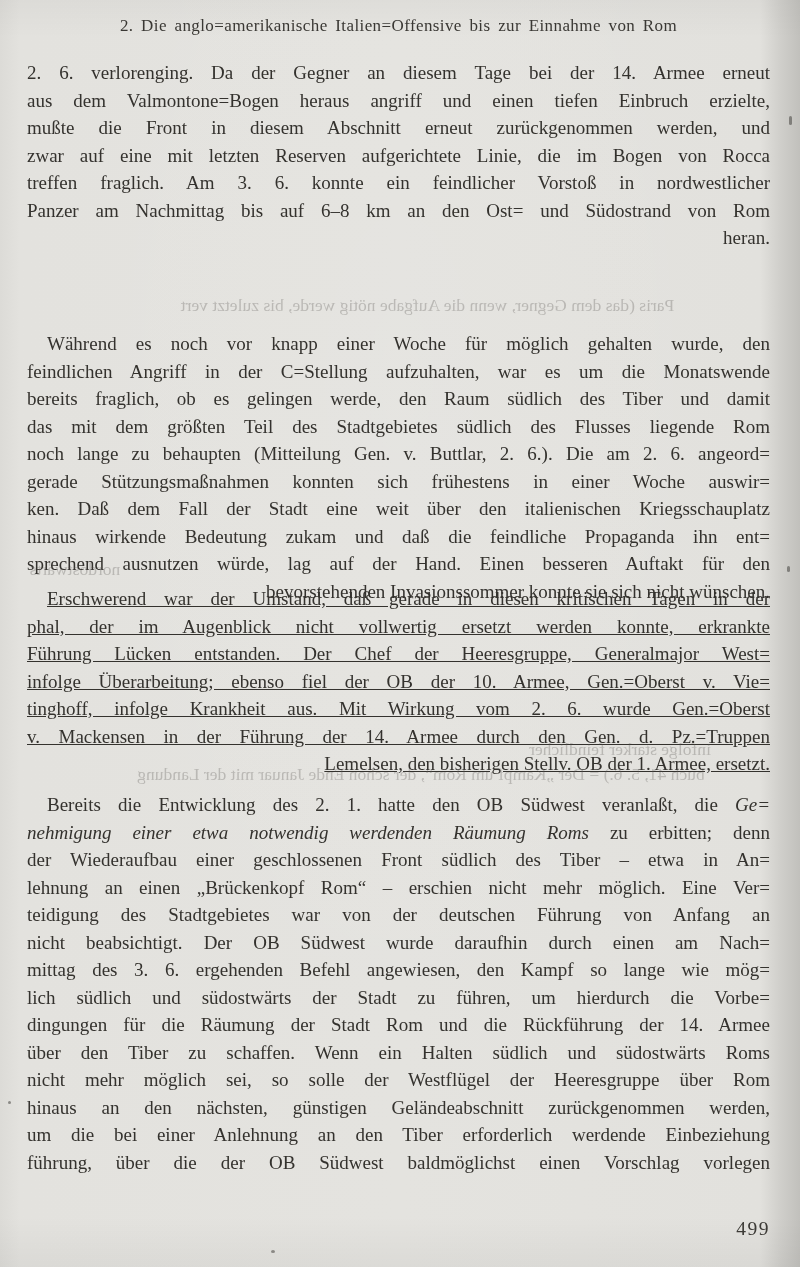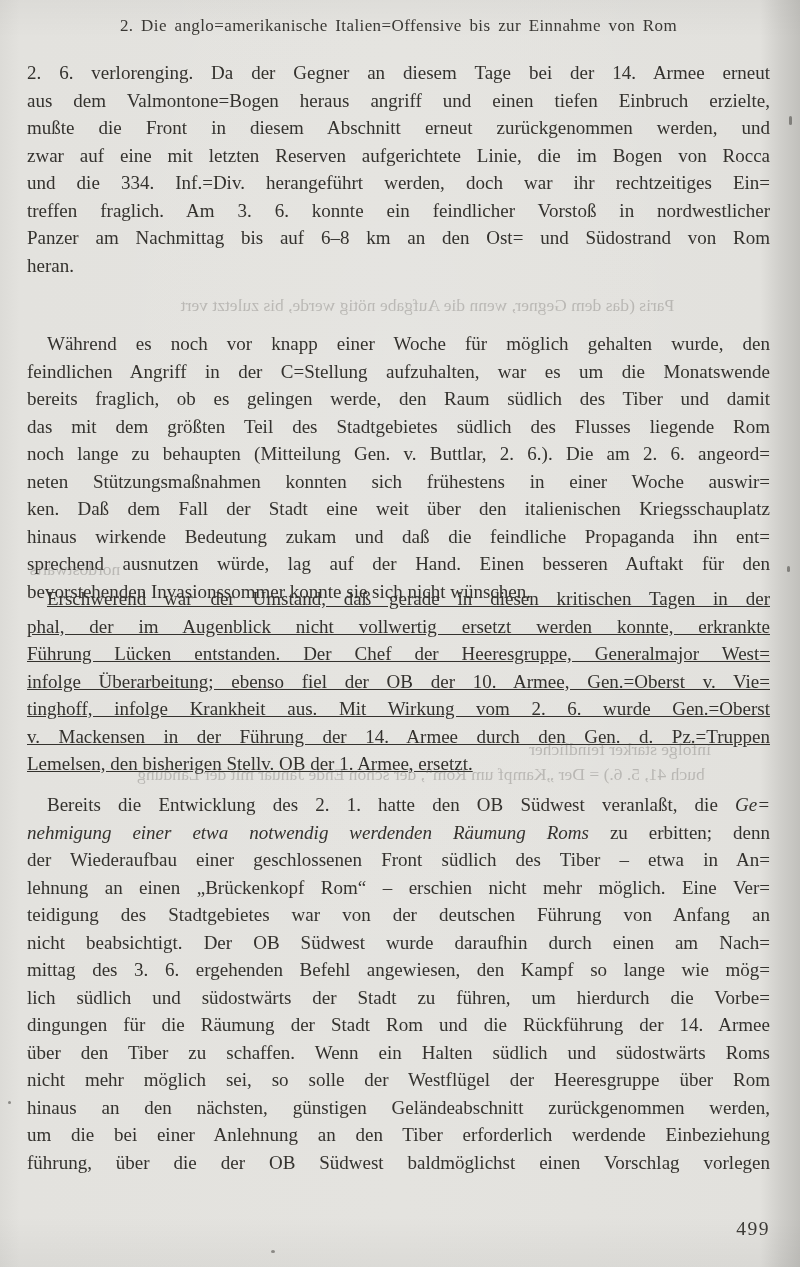--- a/index.html
+++ b/index.html
@@ -30,21 +30,21 @@
     position: absolute;
     left: 27px;
     width: 743px;
     font-size: 19px;
     line-height: 27.5px;
   }
   .p1 { top: 59px; }
   .p2 { top: 330px; }
   .p3 { top: 585px; text-decoration: underline; }
   .p4 { top: 791px; }
-  .line { white-space: normal; text-align: left; }
+  .line { white-space: normal; text-align: right; }
   .line.just { text-align: justify; text-align-last: justify; }
   .line.indent { text-indent: 20px; }
   .it { font-style: italic; }
   .pageno {
     position: absolute;
     top: 1218px; left: 27px; width: 743px;
     text-align: right;
     font-size: 19.5px;
     letter-spacing: 1.5px;
     color: #3c3a36;
@@ -72,32 +72,31 @@
 
 <div class="page">
 
   <div class="running-head">2. Die anglo=amerikanische Italien=Offensive bis zur Einnahme von Rom</div>
 
   <div class="para p1">
       <div class="line just"><span>2. 6. verlorenging. Da der Gegner an diesem Tage bei der 14. Armee erneut</span></div>
       <div class="line just"><span>aus dem Valmontone=Bogen heraus angriff und einen tiefen Einbruch erzielte,</span></div>
       <div class="line just"><span>mußte die Front in diesem Abschnitt erneut zurückgenommen werden, und</span></div>
       <div class="line just"><span>zwar auf eine mit letzten Reserven aufgerichtete Linie, die im Bogen von Rocca</span></div>
-      <div class="line just"><span>und die 334. Inf.=Div. herangeführt werden, doch war ihr rechtzeitiges Ein=</span></div>
       <div class="line just"><span>treffen fraglich. Am 3. 6. konnte ein feindlicher Vorstoß in nordwestlicher</span></div>
       <div class="line just"><span>Panzer am Nachmittag bis auf 6–8 km an den Ost= und Südostrand von Rom</span></div>
       <div class="line"><span>heran.</span></div>
     </div>
   <div class="para p2">
       <div class="line just indent"><span>Während es noch vor knapp einer Woche für möglich gehalten wurde, den</span></div>
       <div class="line just"><span>feindlichen Angriff in der C=Stellung aufzuhalten, war es um die Monatswende</span></div>
       <div class="line just"><span>bereits fraglich, ob es gelingen werde, den Raum südlich des Tiber und damit</span></div>
       <div class="line just"><span>das mit dem größten Teil des Stadtgebietes südlich des Flusses liegende Rom</span></div>
       <div class="line just"><span>noch lange zu behaupten (Mitteilung Gen. v. Buttlar, 2. 6.). Die am 2. 6. angeord=</span></div>
-      <div class="line just"><span>neten Stützungsmaßnahmen konnten sich frühestens in einer Woche auswir=</span></div>
+      <div class="line just"><span>gerade Stützungsmaßnahmen konnten sich frühestens in einer Woche auswir=</span></div>
       <div class="line just"><span>ken. Daß dem Fall der Stadt eine weit über den italienischen Kriegsschauplatz</span></div>
       <div class="line just"><span>hinaus wirkende Bedeutung zukam und daß die feindliche Propaganda ihn ent=</span></div>
       <div class="line just"><span>sprechend ausnutzen würde, lag auf der Hand. Einen besseren Auftakt für den</span></div>
       <div class="line"><span>bevorstehenden Invasionssommer konnte sie sich nicht wünschen.</span></div>
     </div>
   <div class="para p3">
       <div class="line just indent"><span>Erschwerend war der Umstand, daß gerade in diesen kritischen Tagen in der</span></div>
       <div class="line just"><span>phal, der im Augenblick nicht vollwertig ersetzt werden konnte, erkrankte</span></div>
       <div class="line just"><span>Führung Lücken entstanden. Der Chef der Heeresgruppe, Generalmajor West=</span></div>
       <div class="line just"><span>infolge Überarbeitung; ebenso fiel der OB der 10. Armee, Gen.=Oberst v. Vie=</span></div>

